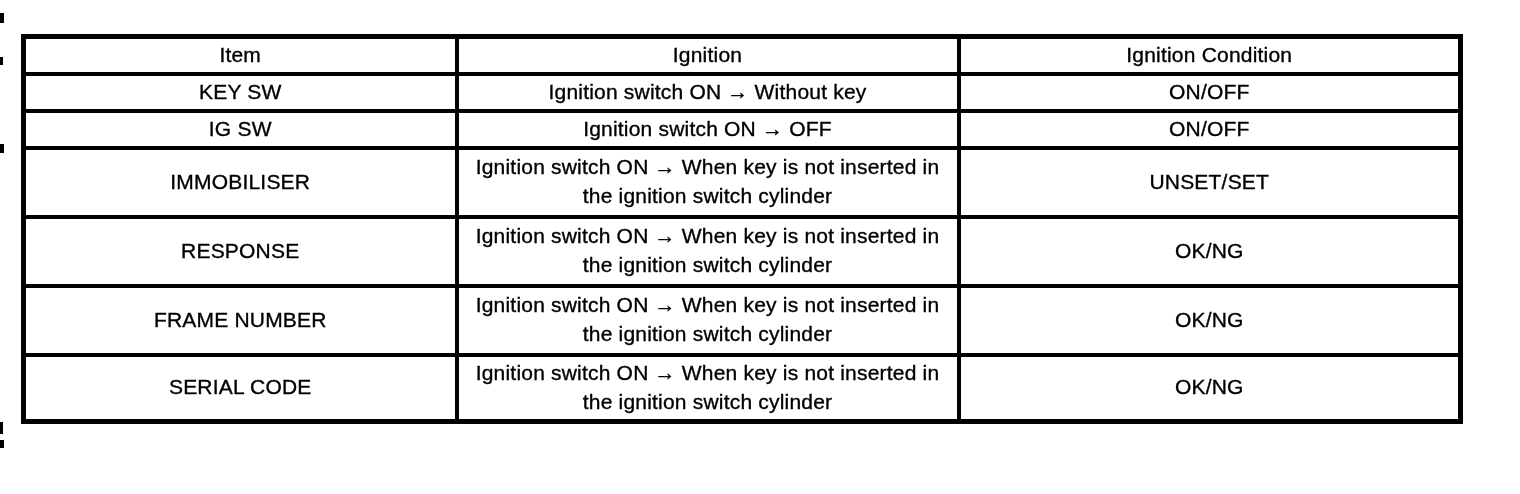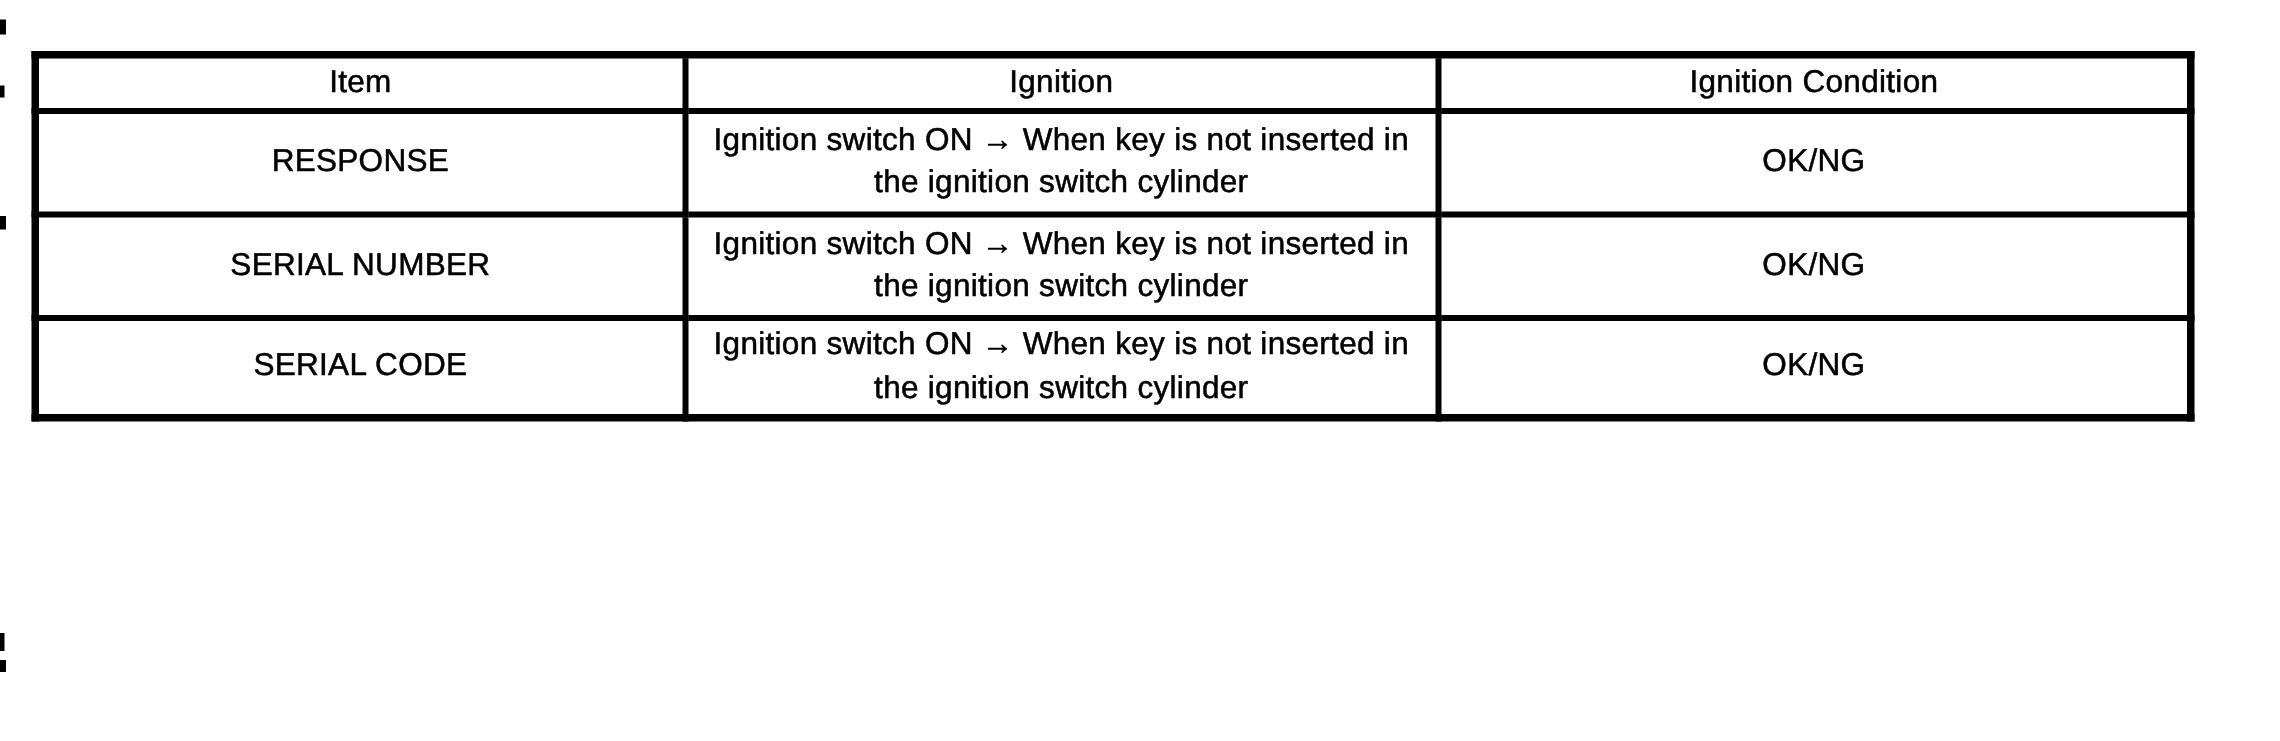--- a/index.html
+++ b/index.html
@@ -89,27 +89,42 @@
       <col class="c3">
     </colgroup>
     <thead>
       <tr class="r-head">
         <th>Item</th>
         <th>Ignition</th>
         <th>Ignition Condition</th>
       </tr>
     </thead>
     <tbody>
+      <tr class="r-one">
+        <td>KEY SW</td>
+        <td>Ignition switch ON → Without key</td>
+        <td>ON/OFF</td>
+      </tr>
+      <tr class="r-one2">
+        <td>IG SW</td>
+        <td>Ignition switch ON → OFF</td>
+        <td>ON/OFF</td>
+      </tr>
+      <tr class="r-two">
+        <td>IMMOBILISER</td>
+        <td class="cond-left">Ignition switch ON → When key is not inserted in the ignition switch cylinder</td>
+        <td>UNSET/SET</td>
+      </tr>
       <tr class="r-two">
         <td>RESPONSE</td>
         <td class="cond-left">Ignition switch ON → When key is not inserted in the ignition switch cylinder</td>
         <td>OK/NG</td>
       </tr>
       <tr class="r-two">
-        <td>SERIAL NUMBER</td>
+        <td>FRAME NUMBER</td>
         <td class="cond-left">Ignition switch ON → When key is not inserted in the ignition switch cylinder</td>
         <td>OK/NG</td>
       </tr>
       <tr class="r-two-last">
         <td>SERIAL CODE</td>
         <td class="cond-left">Ignition switch ON → When key is not inserted in the ignition switch cylinder</td>
         <td>OK/NG</td>
       </tr>
     </tbody>
   </table>

